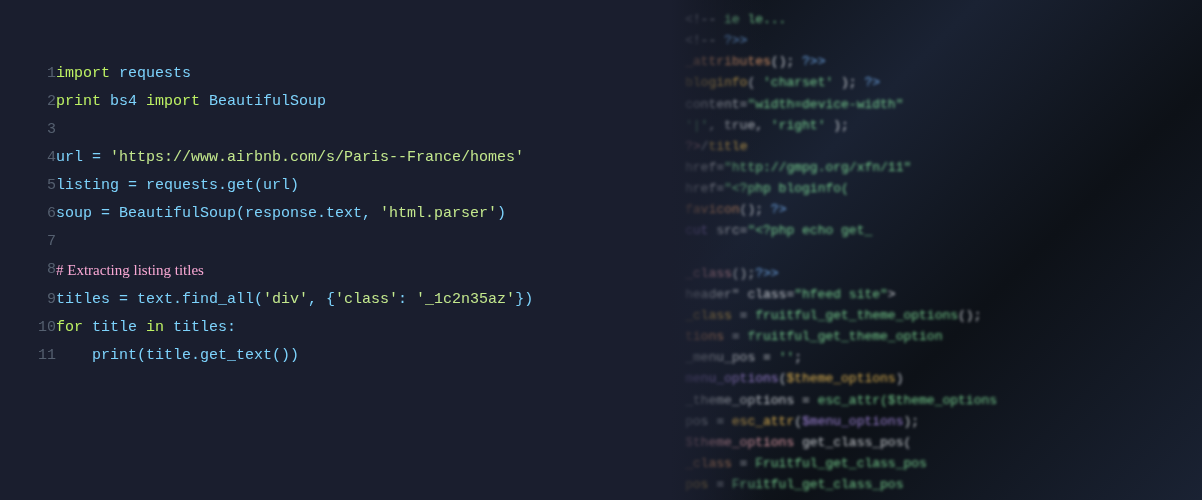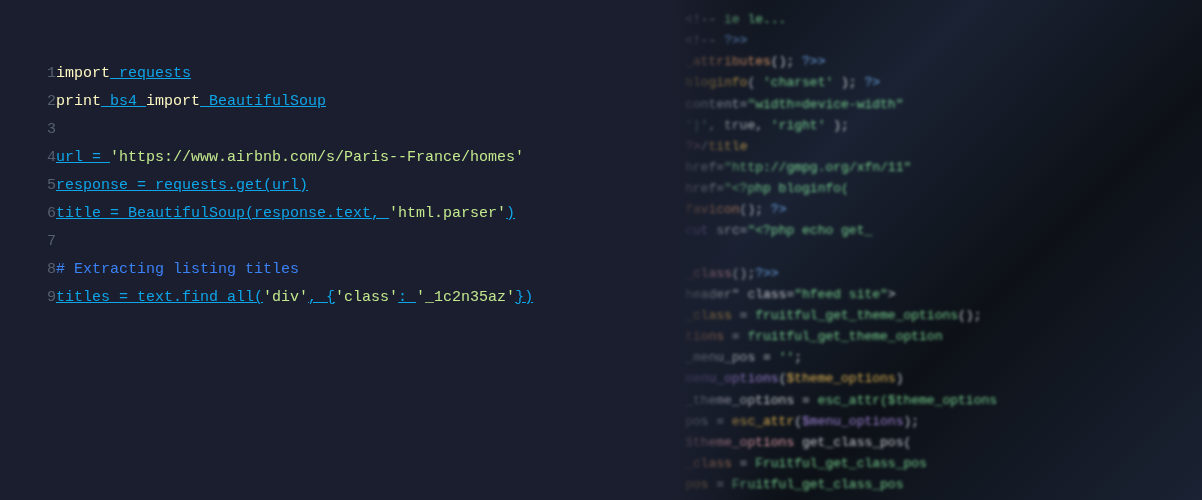--- a/index.html
+++ b/index.html
@@ -42,24 +42,24 @@
       padding-right: 20px;
       user-select: none;
       font-size: 15px;
     }
 
     .code-content {
       color: #d0d8e8;
     }
 
     
-    .kw { color: #fef9c3; } 
+    .kw { color: #bef264; } 
     .str { color: #c3e88d; text-align: right; } 
-    .comment { color: #3b82f6; } 
-    .plain { color: #0ea5e9; text-decoration: underline; }
+    .comment { color: #f9a8d4; font-family: Liberation Serif, serif; } 
+    .plain { color: #7dd3fc; }
 
     
     .image-panel {
       flex: 1;
       height: 500px;
       position: relative;
       overflow: hidden;
       background: #0d1117;
     }
 
@@ -116,37 +116,45 @@
         <tr>
           <td class="line-num">3</td>
           <td class="code-content">&nbsp;</td>
         </tr>
         <tr>
           <td class="line-num">4</td>
           <td class="code-content"><span class="plain">url = </span><span class="str">'https://www.airbnb.com/s/Paris--France/homes'</span></td>
         </tr>
         <tr>
           <td class="line-num">5</td>
-          <td class="code-content"><span class="plain">response = requests.get(url)</span></td>
+          <td class="code-content"><span class="plain">listing = requests.get(url)</span></td>
         </tr>
         <tr>
           <td class="line-num">6</td>
-          <td class="code-content"><span class="plain">title = BeautifulSoup(response.text, </span><span class="str">'html.parser'</span><span class="plain">)</span></td>
+          <td class="code-content"><span class="plain">soup = BeautifulSoup(response.text, </span><span class="str">'html.parser'</span><span class="plain">)</span></td>
         </tr>
         <tr>
           <td class="line-num">7</td>
           <td class="code-content">&nbsp;</td>
         </tr>
         <tr>
           <td class="line-num">8</td>
           <td class="code-content"><span class="comment"># Extracting listing titles</span></td>
         </tr>
         <tr>
           <td class="line-num">9</td>
           <td class="code-content"><span class="plain">titles = text.find_all(</span><span class="str">'div'</span><span class="plain">, {</span><span class="str">'class'</span><span class="plain">: </span><span class="str">'_1c2n35az'</span><span class="plain">})</span></td>
+        </tr>
+        <tr>
+          <td class="line-num">10</td>
+          <td class="code-content"><span class="kw">for</span><span class="plain"> title </span><span class="kw">in</span><span class="plain"> titles:</span></td>
+        </tr>
+        <tr>
+          <td class="line-num">11</td>
+          <td class="code-content"><span class="plain">    print(title.get_text())</span></td>
         </tr>
       </tbody>
   </table>
 </div>
 
 <div class="image-panel">
   <div class="fake-bg"></div>
   <div class="blur-code">
     <div class="blur-line"><span class="c6">&lt;!-- </span><span class="c3">ie le...</span></div>
     <div class="blur-line"><span class="c6">&lt;!--</span><span class="c2"> ?&gt;&gt;</span></div>

